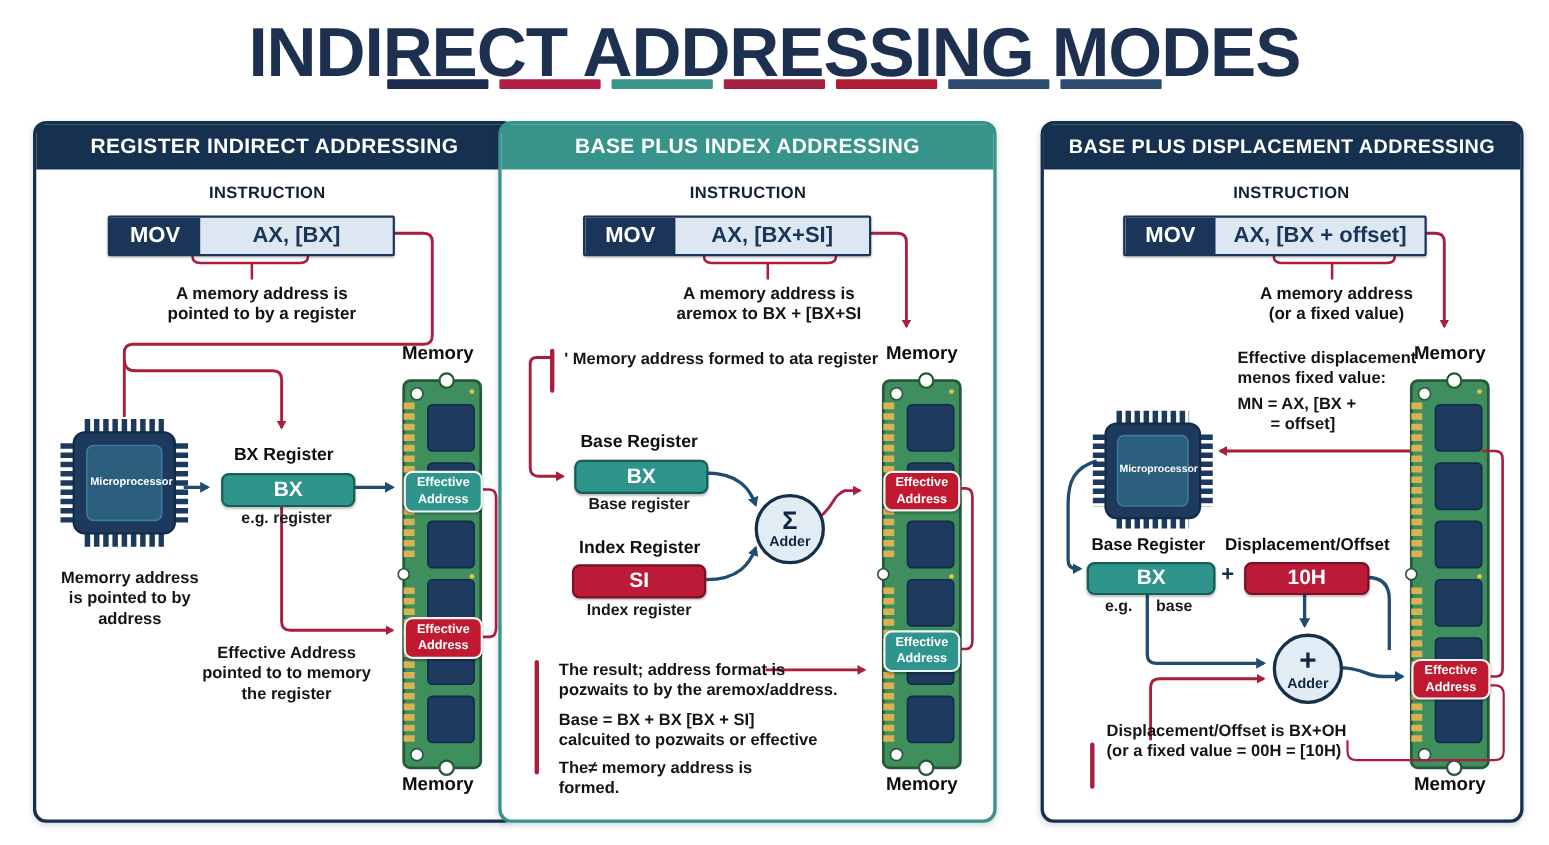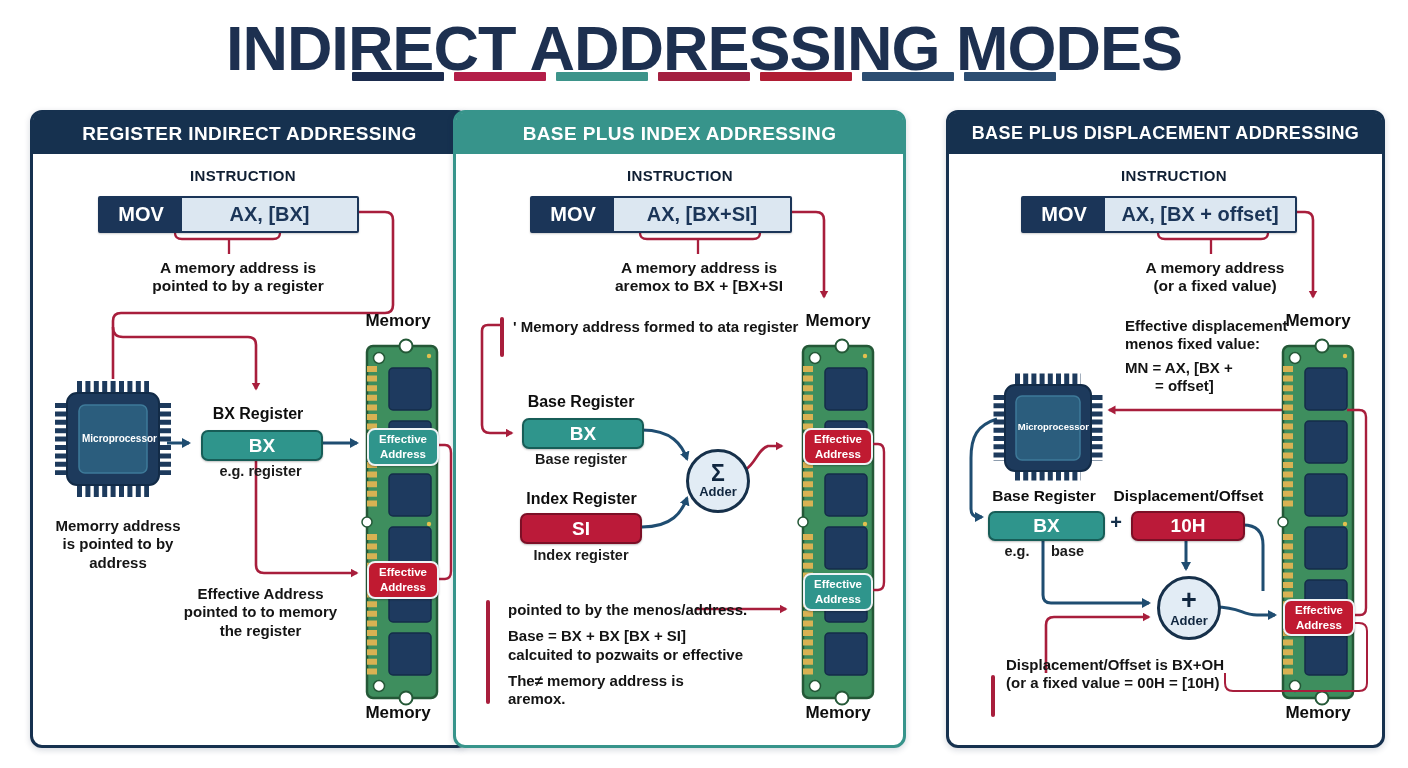--- a/index.html
+++ b/index.html
@@ -211,25 +211,26 @@
   <div class="ov sub" style="left:50px;top:338px;width:150px">Base register</div>
   <div class="ov lbl" style="left:48px;top:377px;width:155px">Index Register</div>
   <div class="ov regbox red" style="left:64px;top:400px;width:118px">SI</div>
   <div class="ov sub" style="left:50px;top:434px;width:150px">Index register</div>
   <div class="ov adder" style="left:230px;top:336px">
     <div class="sym">Σ</div>
     <div class="al">Adder</div>
   </div>
   <div class="ov qbar" style="left:30px;top:487px;height:104px"></div>
   <div class="ov note" style="left:52px;top:488px;width:265px">
-    <div>pointed to by the menos/address.</div>
+    <div>The result; address format is</div>
+    <div>pozwaits to by the aremox/address.</div>
     <div style="margin-top:8px">Base = BX + BX [BX + SI]</div>
     <div>calcuited to pozwaits or effective</div>
     <div style="margin-top:8px">The≠ memory address is</div>
-    <div>aremox.</div>
+    <div>formed.</div>
   </div>
   <div class="ov memlbl" style="left:322px;top:198px;width:120px">Memory</div>
   <div class="ov badge red" style="left:347px;top:315px;width:66px;height:33px">
     <div>Effective</div>
     <div>Address</div>
   </div>
   <div class="ov badge tealb" style="left:347px;top:460px;width:66px;height:34px">
     <div>Effective</div>
     <div>Address</div>
   </div>

